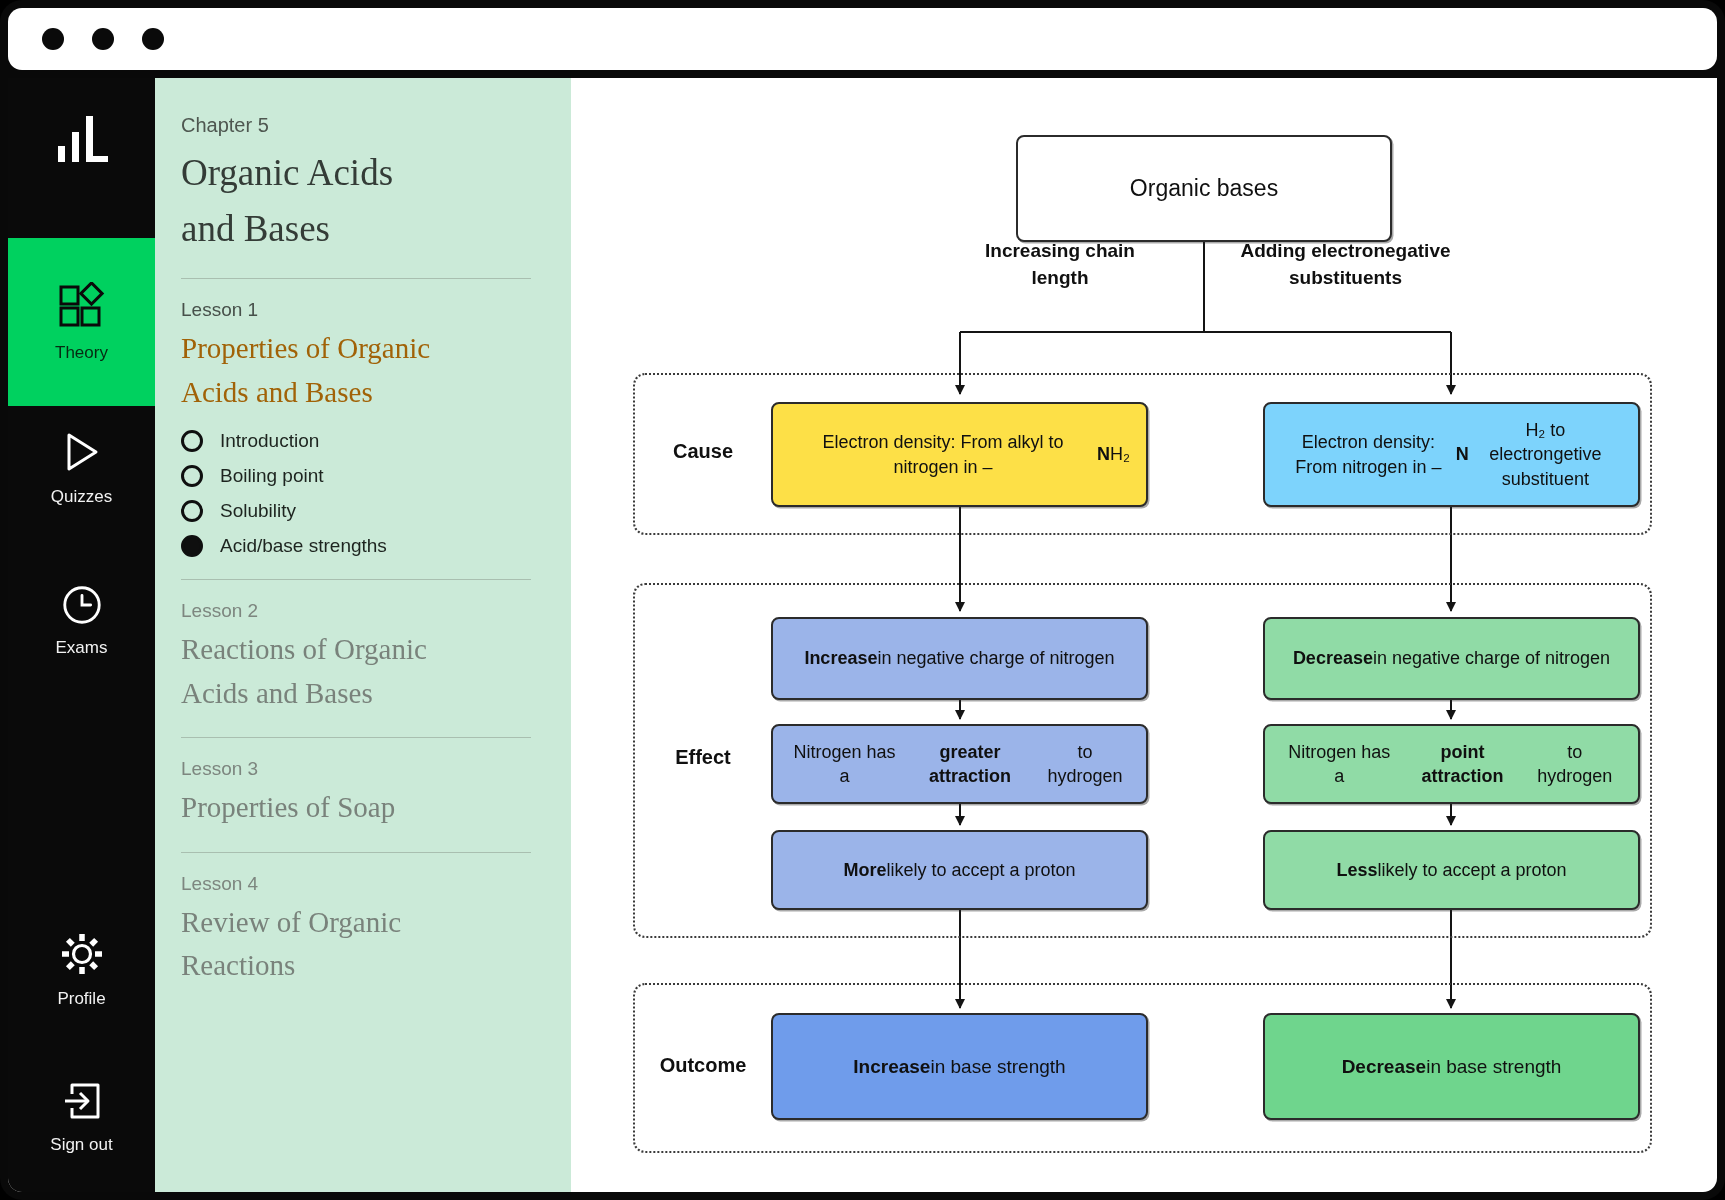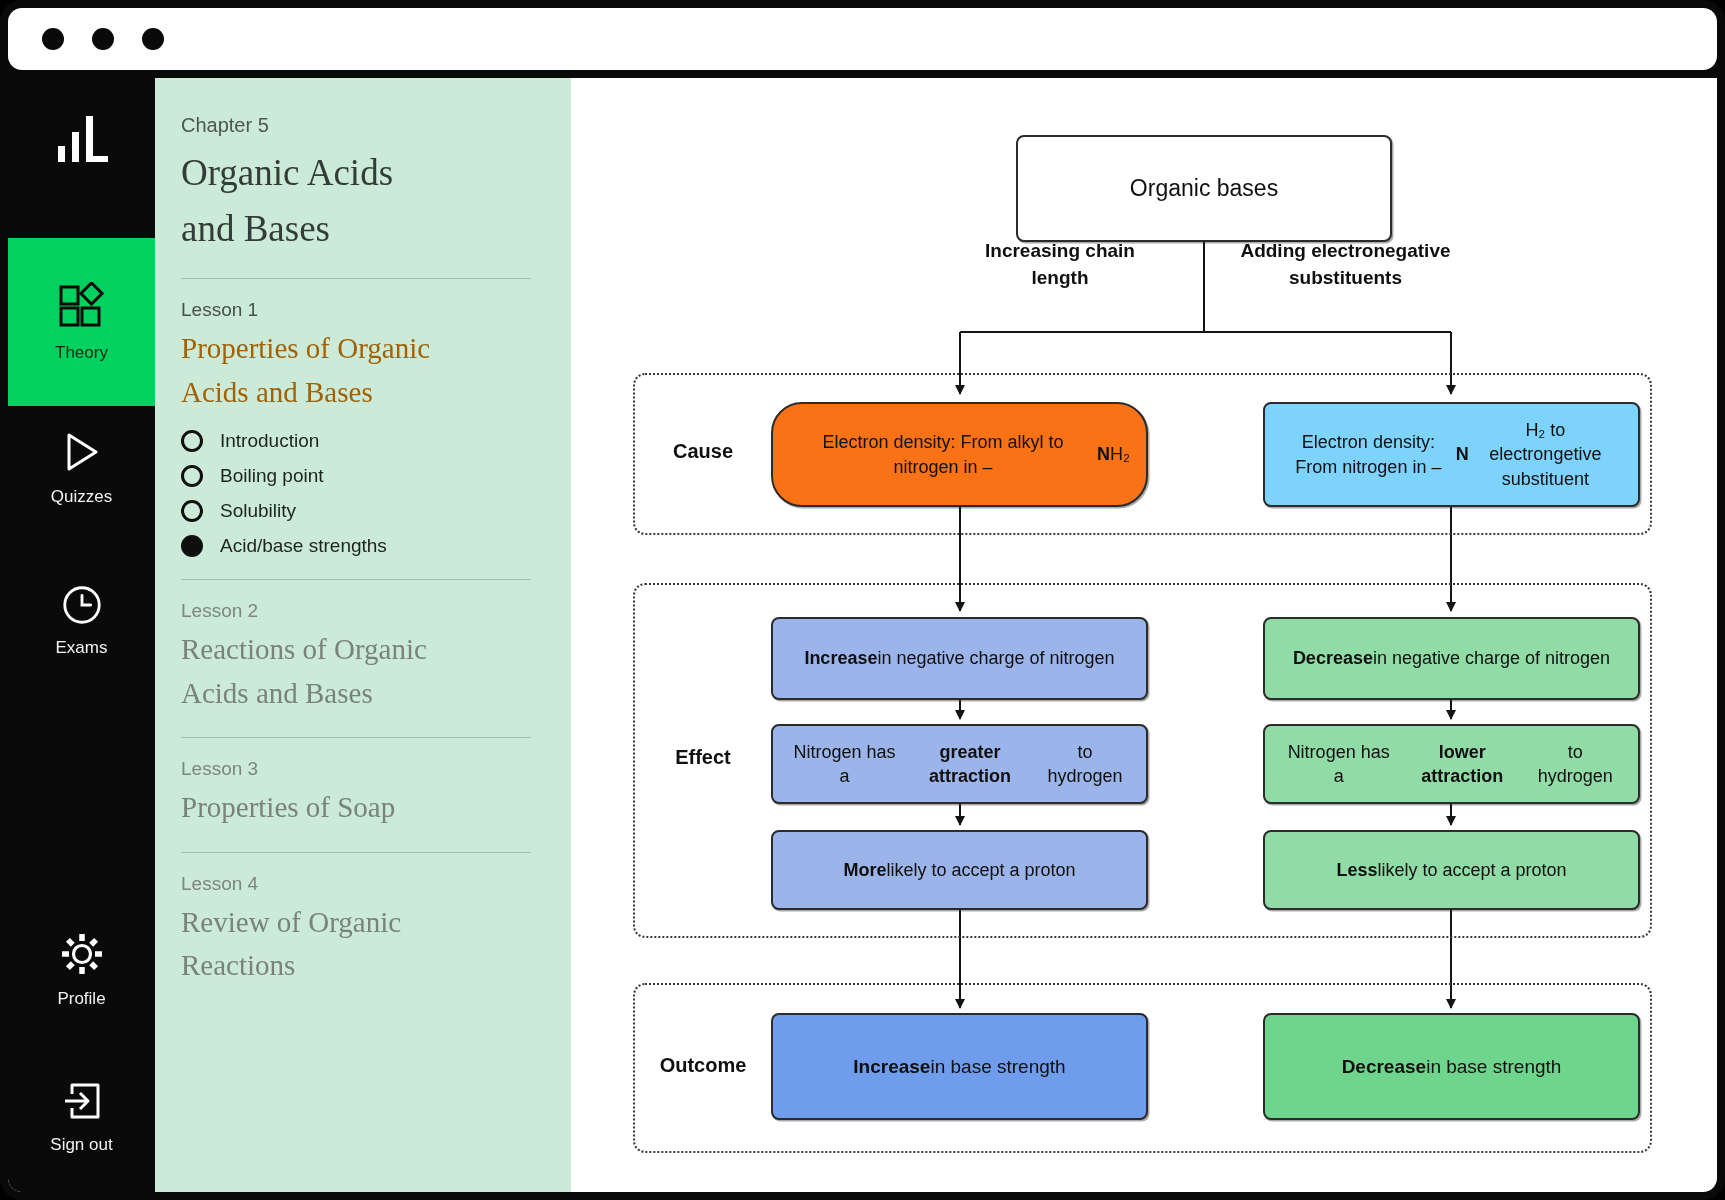--- a/index.html
+++ b/index.html
@@ -47,21 +47,21 @@
   .rf-outcome{top:983px;height:170px;}
   .row-label{position:absolute;left:638px;width:130px;text-align:center;font-weight:bold;font-size:20px;color:#101010;}
   .branch-label{position:absolute;text-align:center;font-weight:bold;font-size:19px;line-height:1.4;color:#101010;}
   .colL{left:771px;width:377px;}
   .colR{left:1263px;width:377px;}
   .y-cause{top:402px;height:105px;}
   .y-e1{top:617px;height:83px;}
   .y-e2{top:724px;height:80px;}
   .y-e3{top:830px;height:80px;}
   .y-out{top:1013px;height:107px;font-size:19px;}
-  .c-lcause{background:#f97316;border-radius:31px;}
+  .c-lcause{background:#fde047;}
   .c-leff{background:#9bb4e9;}
   .c-lout{background:#6f9ceb;}
   .c-rcause{background:#7dd3fc;}
   .c-reff{background:#90dba6;}
   .c-rout{background:#6fd58d;}
 </style>
 </head>
 <body>
 
 <div class="frame">
@@ -236,17 +236,17 @@
     <div class="row-label" style="top:1054px;">Outcome</div>
 
     <div class="node colL y-cause c-lcause">Electron density: From alkyl to nitrogen in –<b>N</b>H₂</div>
     <div class="node colL y-e1 c-leff"><b>Increase</b> in negative charge of nitrogen</div>
     <div class="node colL y-e2 c-leff">Nitrogen has a <b>greater attraction</b> to hydrogen</div>
     <div class="node colL y-e3 c-leff"><b>More</b> likely to accept a proton</div>
     <div class="node colL y-out c-lout"><b>Increase</b> in base strength</div>
 
     <div class="node colR y-cause c-rcause">Electron density: From nitrogen in –<b>N</b>H₂ to electrongetive substituent</div>
     <div class="node colR y-e1 c-reff"><b>Decrease</b> in negative charge of nitrogen</div>
-    <div class="node colR y-e2 c-reff">Nitrogen has a <b>lower attraction</b> to hydrogen</div>
+    <div class="node colR y-e2 c-reff">Nitrogen has a <b>point attraction</b> to hydrogen</div>
     <div class="node colR y-e3 c-reff"><b>Less</b> likely to accept a proton</div>
     <div class="node colR y-out c-rout"><b>Decrease</b> in base strength</div>
   </div>
 </div>
 
 </body></html>

